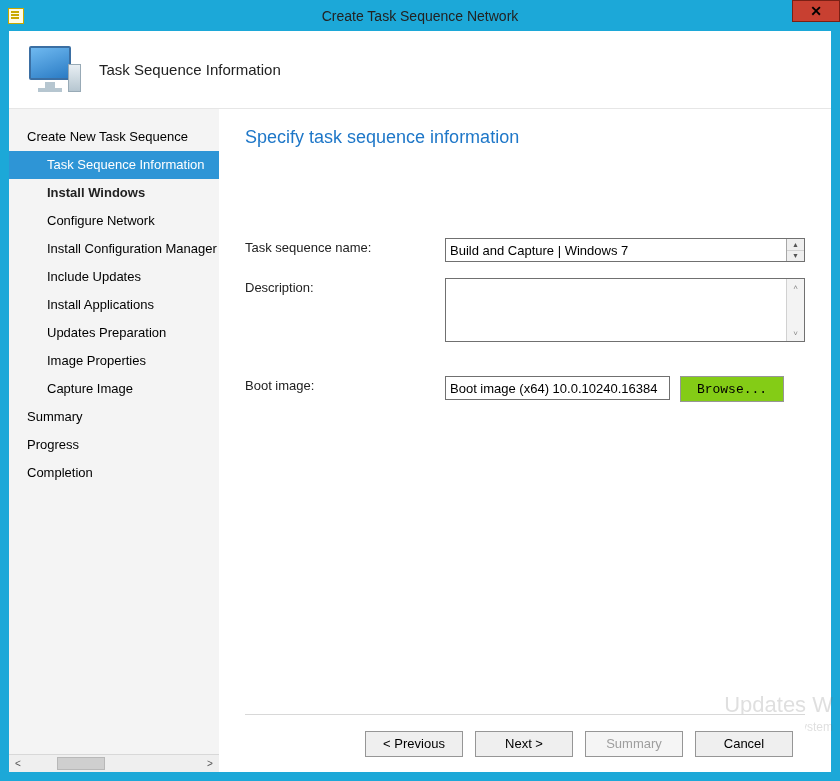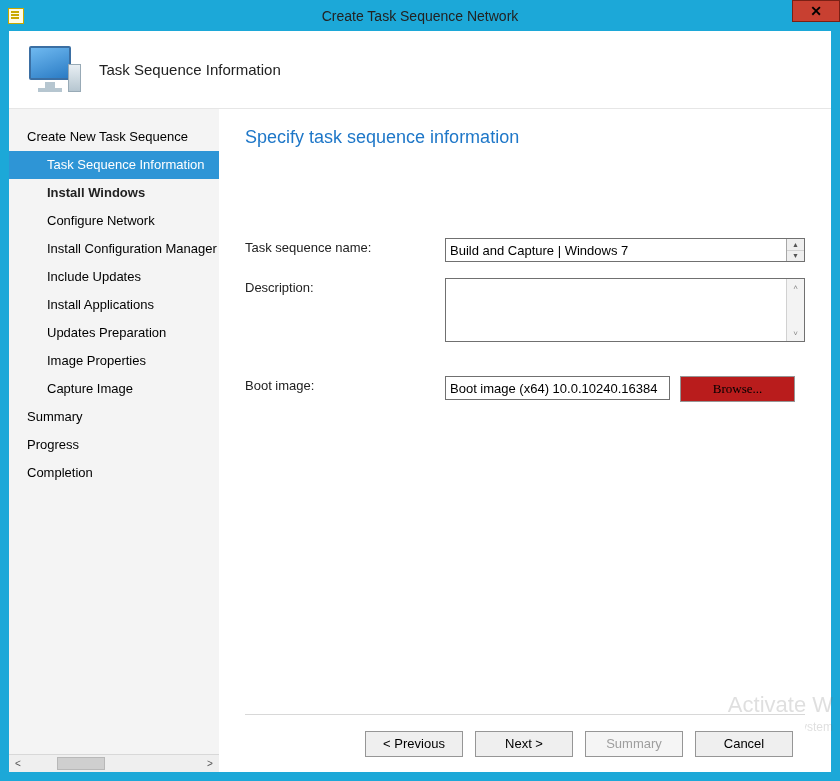--- a/index.html
+++ b/index.html
@@ -271,25 +271,25 @@
       width: 225px;
       height: 24px;
       border: 1px solid #707070;
       padding: 8px 4px;
       font-size: 13px;
       background: #fff;
       display: flex;
       align-items: center;
     }
     .browse-btn {
-      width: 115px;
+      width: 104px;
       height: 26px;
       border: 1px solid #969696;
-      background: #b91c1c;
-      font-family: Liberation Serif, serif;
+      background: #84cc16;
+      font-family: Liberation Mono, monospace;
       font-size: 13px;
       cursor: pointer;
     }
     .footer-bar {
       height: 58px;
       border-top: 1px solid #d8d8d8;
       display: flex;
       align-items: center;
       justify-content: flex-end;
       gap: 12px;
@@ -408,21 +408,21 @@
           <div class="form-label">Boot image:</div>
           <div class="form-field">
             <div class="readonly-input">Boot image (x64) 10.0.10240.16384</div>
             <button class="browse-btn">Browse...</button>
           </div>
         </div>
 
         <div style="flex:1;"></div>
 
         <div class="watermark">
-          <span>Activate W</span>
+          <span>Updates W</span>
           <span class="sub">Go to System</span>
         </div>
 
         <div class="footer-bar">
           <button class="footer-btn">&lt; Previous</button>
           <button class="footer-btn">Next &gt;</button>
           <button class="footer-btn" disabled="">Summary</button>
           <button class="footer-btn">Cancel</button>
         </div>
       </div>

